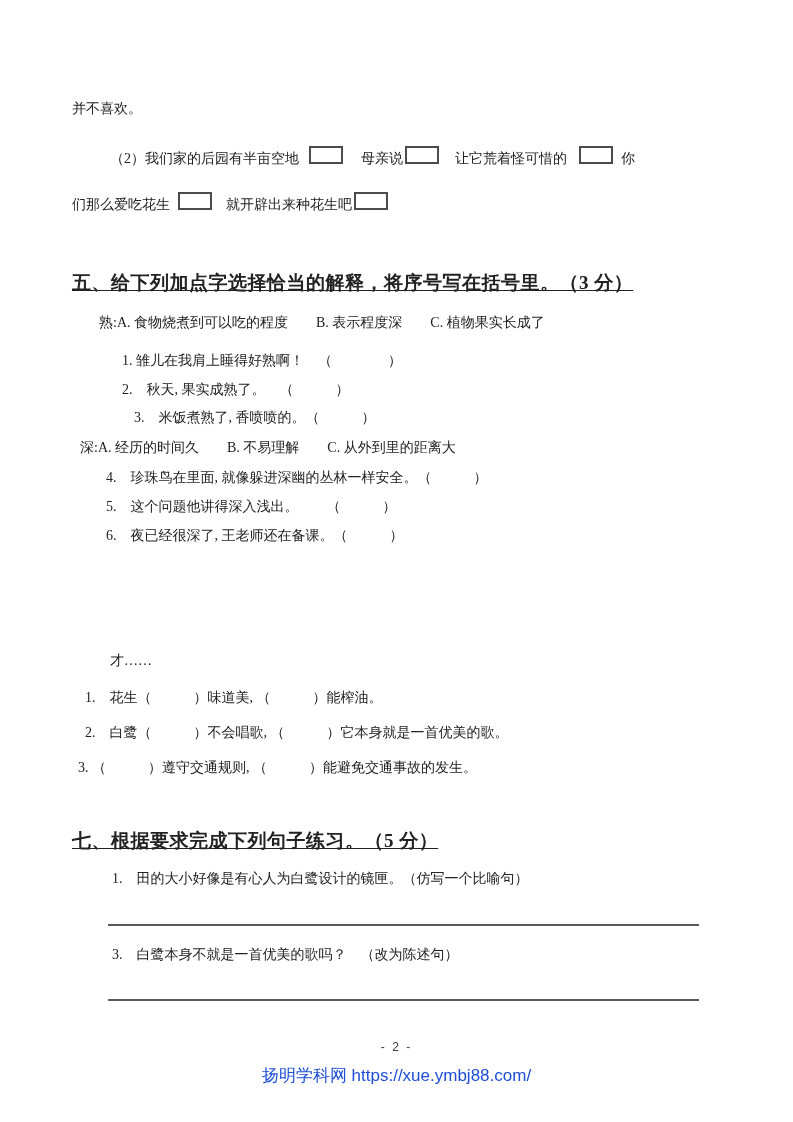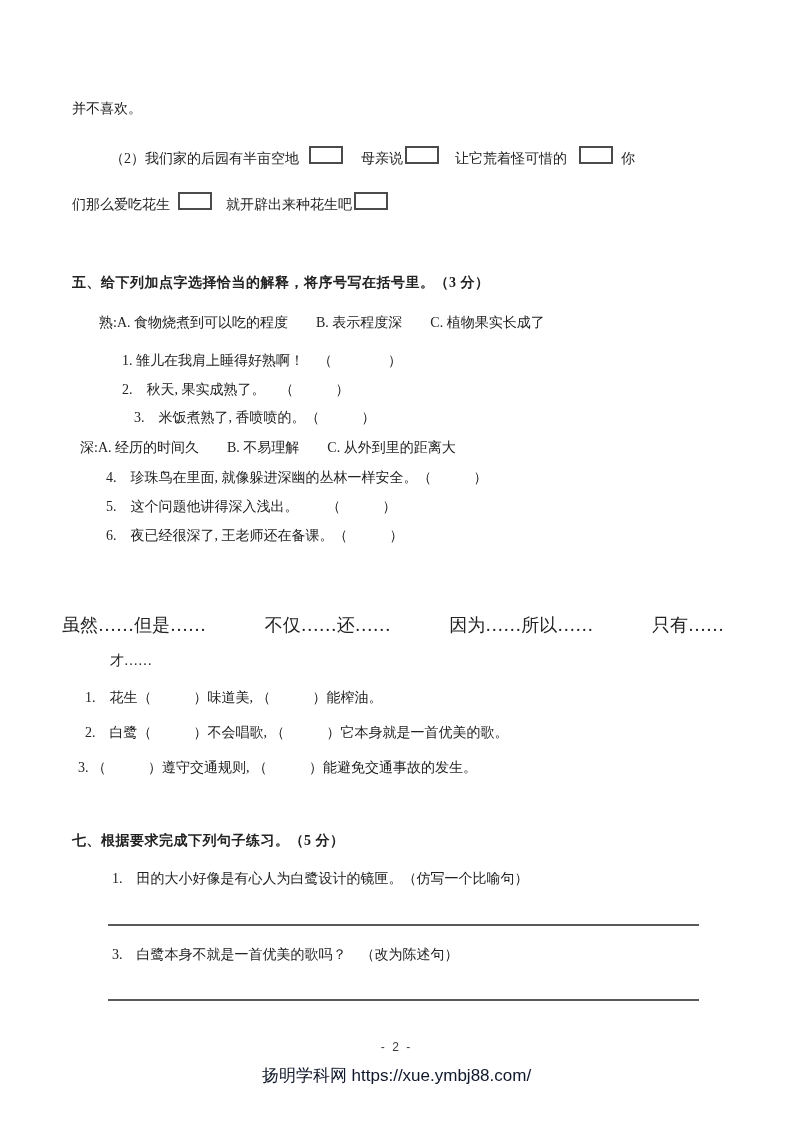--- a/index.html
+++ b/index.html
@@ -13,22 +13,23 @@
     overflow: hidden;
   }
   .line {
     position: absolute;
     white-space: nowrap;
     font-size: 14px;
     line-height: 22px;
   }
   .title {
     font-weight: bold;
-    font-size: 14px;
+    font-size: 19px;
     letter-spacing: 0.5px;
+    text-decoration: underline;
   }
   .pbox {
     display: inline-block;
     width: 30px;
     height: 14px;
     border: 2px solid #4b4b4b;
     vertical-align: -1px;
     background: #ffffff;
   }
   .bx-after-text   { margin-left: 10px; margin-right: 18px; }
@@ -59,21 +60,21 @@
     font-size: 12px;
     color: #3a3a3a;
     font-family: "Liberation Sans", "DejaVu Sans", sans-serif;
     letter-spacing: 2px;
   }
   .footer-link {
     position: absolute;
     width: 100%;
     text-align: center;
     font-size: 17px;
-    color: #0f172a;
+    color: #1d4ed8;
     font-family: "Liberation Sans", "DejaVu Sans", sans-serif;
   }
 </style>
 </head>
 <body>
 
 <div class="page">
 
   <div class="line" style="left:72px; top:98px;">并不喜欢。</div>
 
@@ -93,26 +94,20 @@
   <div class="line" style="left:122px; top:379px;">2.　秋天, 果实成熟了。　（　　　）</div>
   <div class="line" style="left:134px; top:407px;">3.　米饭煮熟了, 香喷喷的。（　　　）</div>
 
   <div class="line" style="left:80px; top:437px;">深:A. 经历的时间久　　B. 不易理解　　C. 从外到里的距离大</div>
 
   <div class="line" style="left:106px; top:467px;">4.　珍珠鸟在里面, 就像躲进深幽的丛林一样安全。（　　　）</div>
   <div class="line" style="left:106px; top:496px;">5.　这个问题他讲得深入浅出。　　（　　　）</div>
   <div class="line" style="left:106px; top:525px;">6.　夜已经很深了, 王老师还在备课。（　　　）</div>
 
 
-  <div class="connectives-row" style="top:613px;">
-    <span>虽然……但是……</span>
-    <span>不仅……还……</span>
-    <span>因为……所以……</span>
-    <span>只有……</span>
-  </div>
   <div class="line" style="left:110px; top:650px;">才……</div>
 
   <div class="line" style="left:85px; top:687px;">1.　花生（　　　）味道美, （　　　）能榨油。</div>
   <div class="line" style="left:85px; top:722px;">2.　白鹭（　　　）不会唱歌, （　　　）它本身就是一首优美的歌。</div>
   <div class="line" style="left:78px; top:757px;">3. （　　　）遵守交通规则, （　　　）能避免交通事故的发生。</div>
 
   <div class="line title" style="left:72px; top:830px;">七、根据要求完成下列句子练习。（5 分）</div>
 
   <div class="line" style="left:112px; top:868px;">1.　田的大小好像是有心人为白鹭设计的镜匣。（仿写一个比喻句）</div>
 

